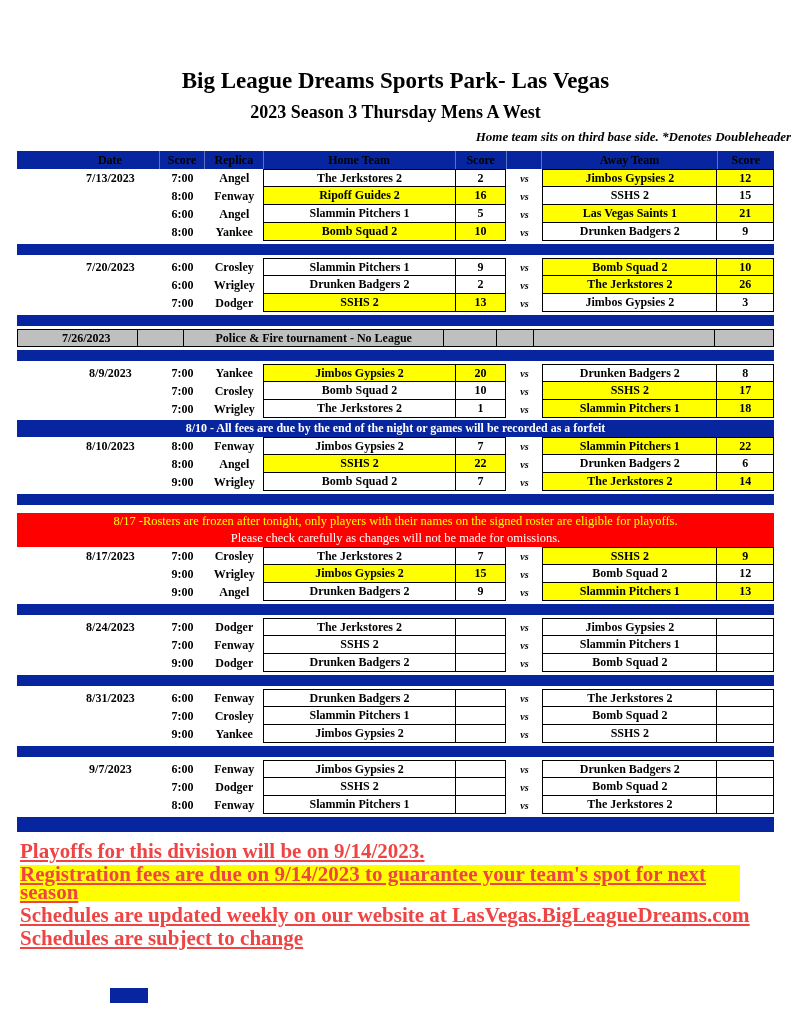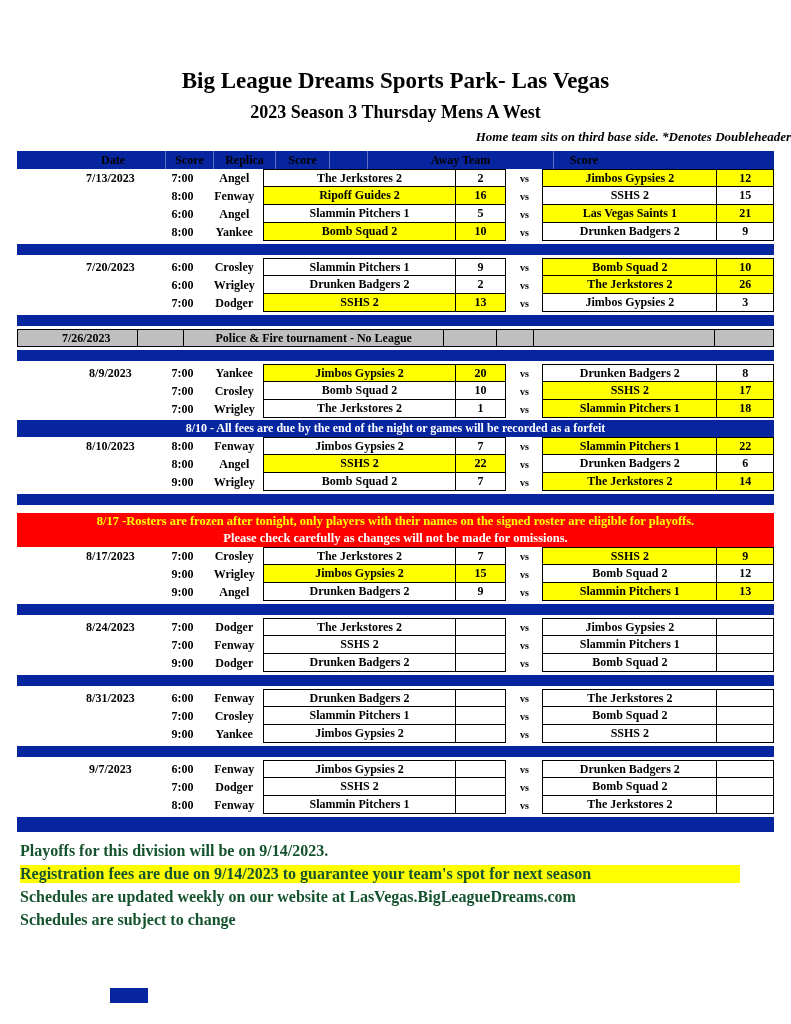--- a/index.html
+++ b/index.html
@@ -29,67 +29,68 @@
     overflow: hidden; white-space: nowrap;
   }
   .c0 { width: 105px; margin-left: 44px; } .c1 { width: 48px; } .c2 { width: 62px; }
   .c3 { width: 204px; } .c4 { width: 54px; } .c5 { width: 38px; }
   .c6 { width: 186px; } .c7 { width: 60px; }
 
   .box { border: 1px solid #000; }
   .grow + .grow .box { border-top: none; }
   .c4.box, .c7.box { border-left: none; }
   .hl { background: var(--yellow, #FFFF00); }
-  .vs-txt { font-size: 10px; text-align: center; }
+  .vs-txt { font-style: italic; font-size: 10px; text-align: center; }
 
   .spacer { height: 11px; background: var(--navy, #06259E); margin: 3px 0; }
   .spacer.tall { height: 15px; margin: 3px 0 0 0; }
 
   .notice-blue {
     height: 17px; margin-top: 2px; background: var(--navy, #06259E);
     color: #fff; display: flex; align-items: center; justify-content: center;
     font-weight: bold; font-size: 12px;
   }
   .notice-red { margin-top: 8px; background: var(--red, #FF0000); padding: 0; }
   .notice-red .nline {
     height: 17px; display: flex; align-items: center; justify-content: center;
-    font-weight: bold; font-size: 12.5px;
+    font-weight: normal; font-size: 12.5px;
   }
   .notice-red .nline.first { color: var(--yellow, #FFFF00); }
   .notice-red .nline.second { color: #ffffff; }
 
   .gray-row { display: flex; height: 18px; background: var(--gray, #BFBFBF); border: 1px solid #000; padding-left: 18px; }
   .gseg {
     display: flex; align-items: center; justify-content: center;
     font-size: 12px; font-weight: bold; color: #000;
     border-right: 1px solid #000; height: 100%;
   }
   .gseg:last-child { border-right: none; }
   .g0 { width: 104px; } .g1 { width: 48px; } .g2 { width: 266px; }
   .g3 { width: 54px; }  .g4 { width: 38px; } .g5 { width: 186px; } .g6 { width: 59px; }
 
   .footer { margin: 10px 0 0 20px; }
-  .fline { font-weight: bold; font-size: 16px; line-height: 18px; margin-bottom: 5px; color: #14532d; }
+  .fline { font-weight: bold; font-size: 21px; line-height: 18px; margin-bottom: 5px; color: #ef4444; text-decoration: underline; }
   .fline.hl-line { background: var(--yellow, #FFFF00); width: 720px; }
 
   .stray { position: absolute; left: 110px; top: 988px; width: 38px; height: 15px; background: var(--navy, #06259E); }
 </style>
 </head>
 <body>
 
 <div class="page">
   <div class="title">Big League Dreams Sports Park- Las Vegas</div>
   <div class="subtitle">2023 Season 3 Thursday Mens A West</div>
   <div class="note">Home team sits on third base side.  *Denotes Doubleheader</div>
 
   <div class="sched">
     <div class="hdr" id="hdr">
         <div class="cell c0">Date</div>
         <div class="cell c1">Score</div>
         <div class="cell c2">Replica</div>
+        <div class="cell c3">Home Team</div>
         <div class="cell c4">Score</div>
         <div class="cell c5"></div>
         <div class="cell c6">Away Team</div>
         <div class="cell c7">Score</div>
       </div>
     <div id="rows">
         <div class="row grow">
           <div class="cell c0">7/13/2023</div>
           <div class="cell c1">7:00</div>
           <div class="cell c2">Angel</div>

